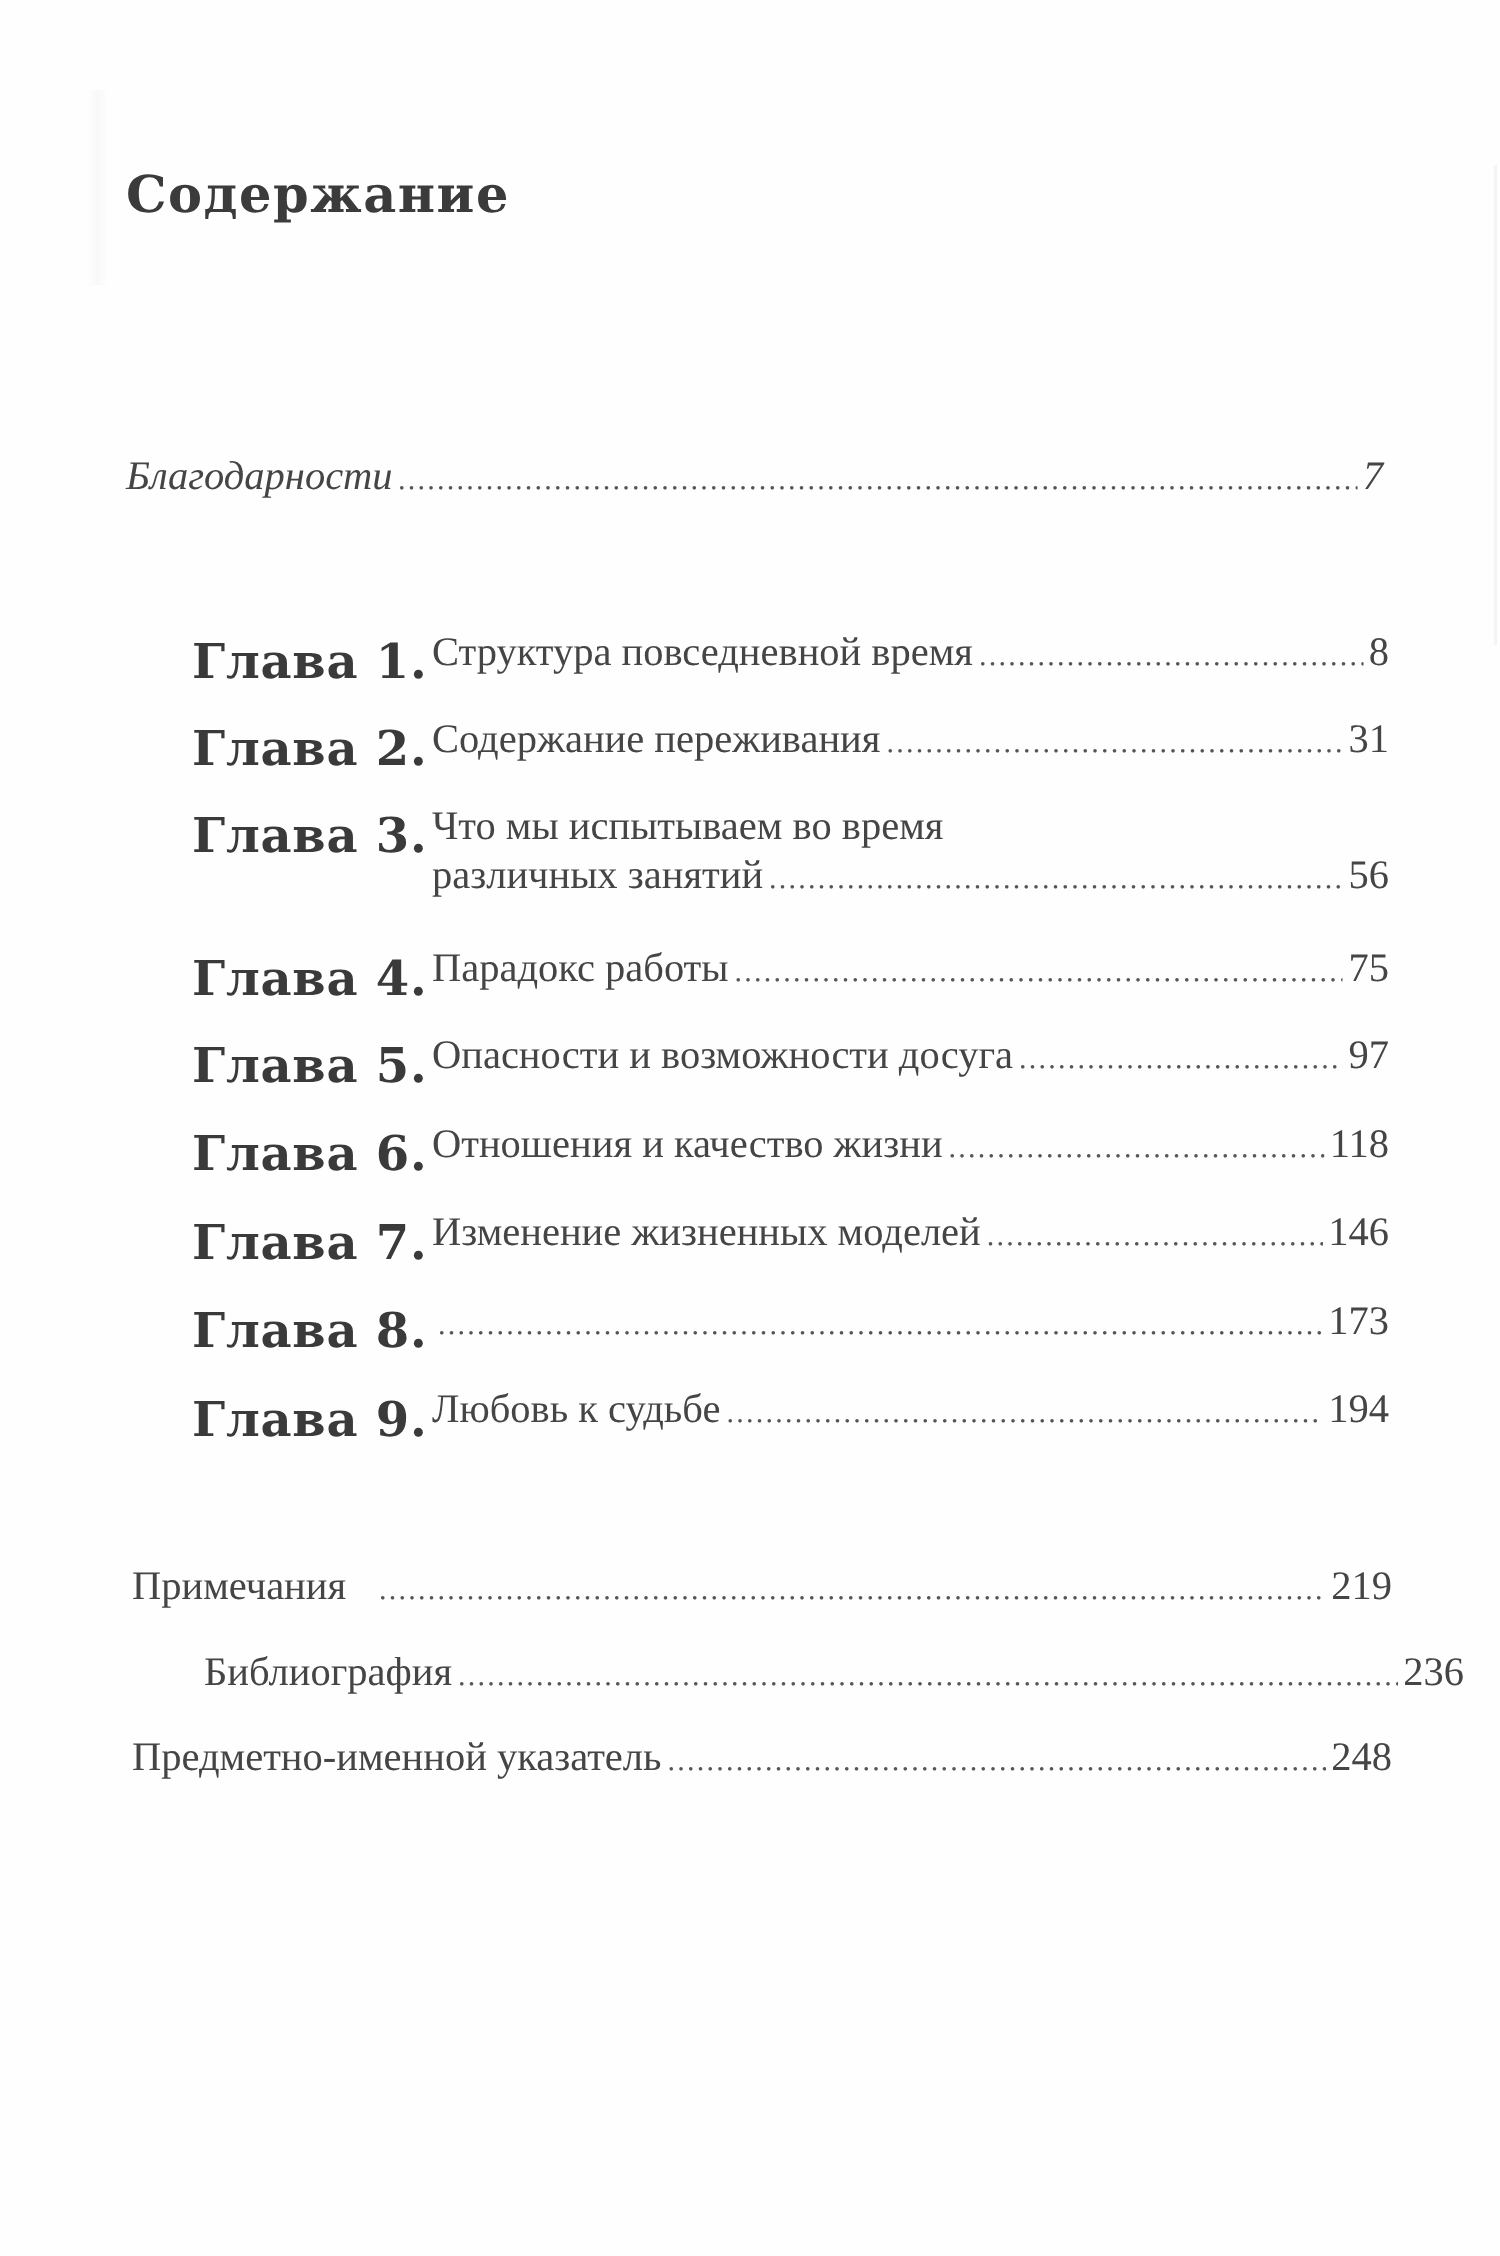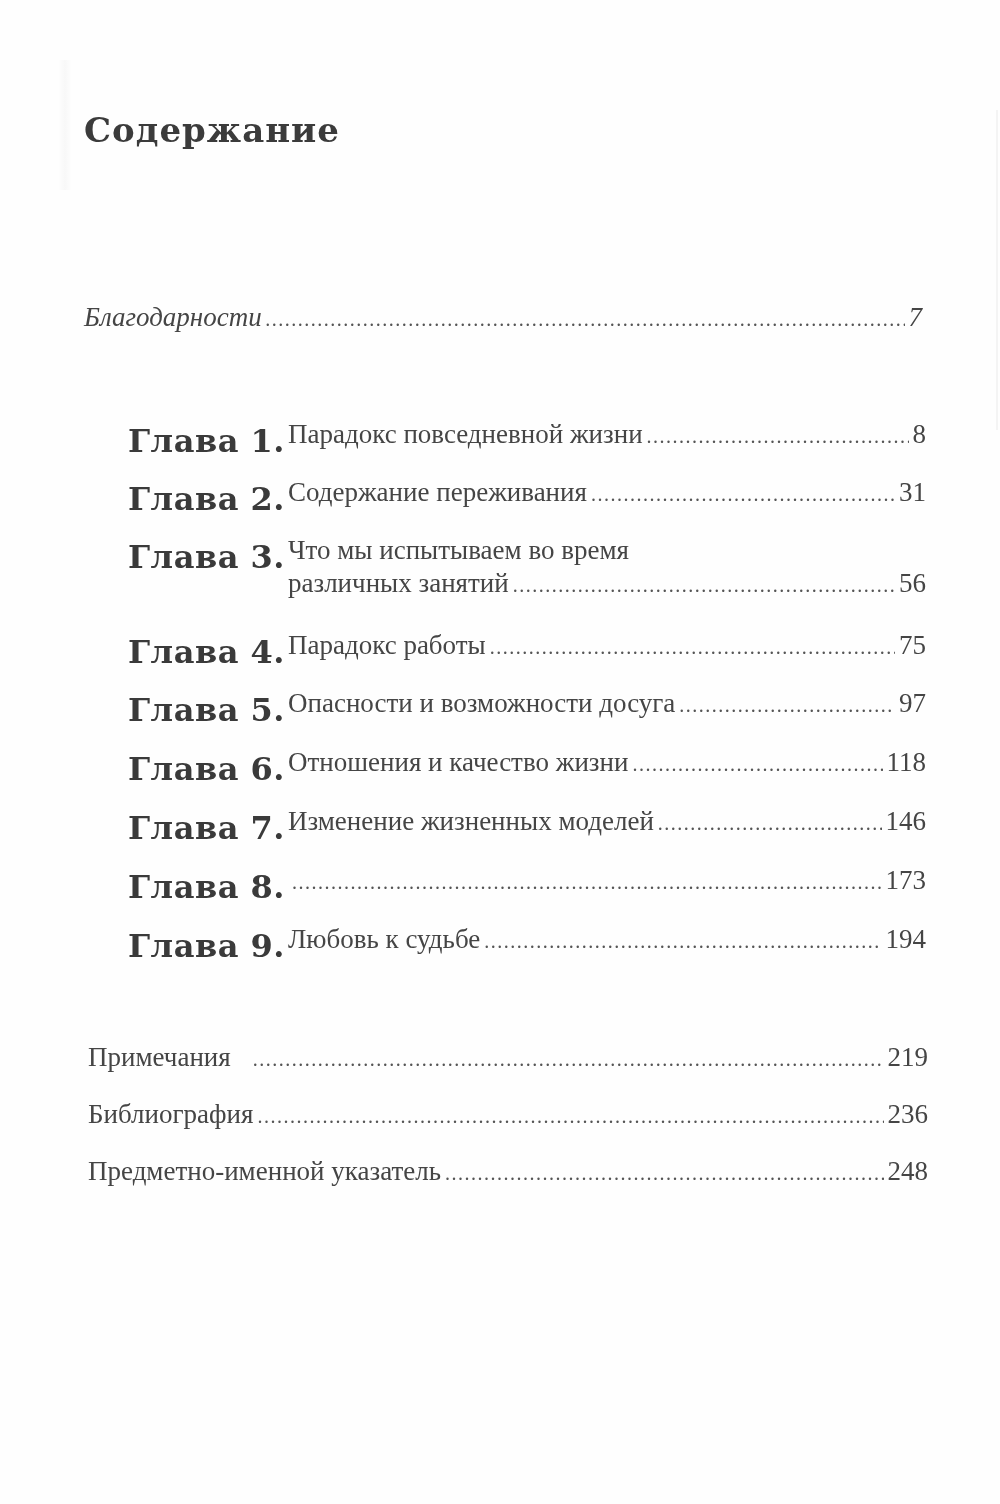--- a/index.html
+++ b/index.html
@@ -130,21 +130,21 @@
   <div class="row front">
     <span class="label">Благодарности</span>
     <span class="dots"></span>
     <span class="page-num">7</span>
   </div>
 
   <div class="chapter" style="top:422px;">
     <span class="ch-label">Глава 1.</span>
     <div class="ch-body">
       <div class="ch-line">
-        <span>Парадокс повседневной жизни</span>
+        <span>Структура повседневной время</span>
         <span class="dots"></span>
         <span class="page-num">8</span>
       </div>
     </div>
   </div>
 
   <div class="chapter" style="top:480px;">
     <span class="ch-label">Глава 2.</span>
     <div class="ch-body">
       <div class="ch-line">
@@ -231,21 +231,21 @@
       </div>
     </div>
   </div>
 
   <div class="row back" style="top:1042px;">
     <span class="label">Примечания</span>
     <span class="dots" style="margin-left:22px;"></span>
     <span class="page-num">219</span>
   </div>
 
-  <div class="row back" style="top:1099px;">
+  <div class="row back" style="top:1099px;margin-left:48px;">
     <span class="label">Библиография</span>
     <span class="dots"></span>
     <span class="page-num">236</span>
   </div>
 
   <div class="row back" style="top:1156px;">
     <span class="label">Предметно-именной указатель</span>
     <span class="dots"></span>
     <span class="page-num">248</span>
   </div>

